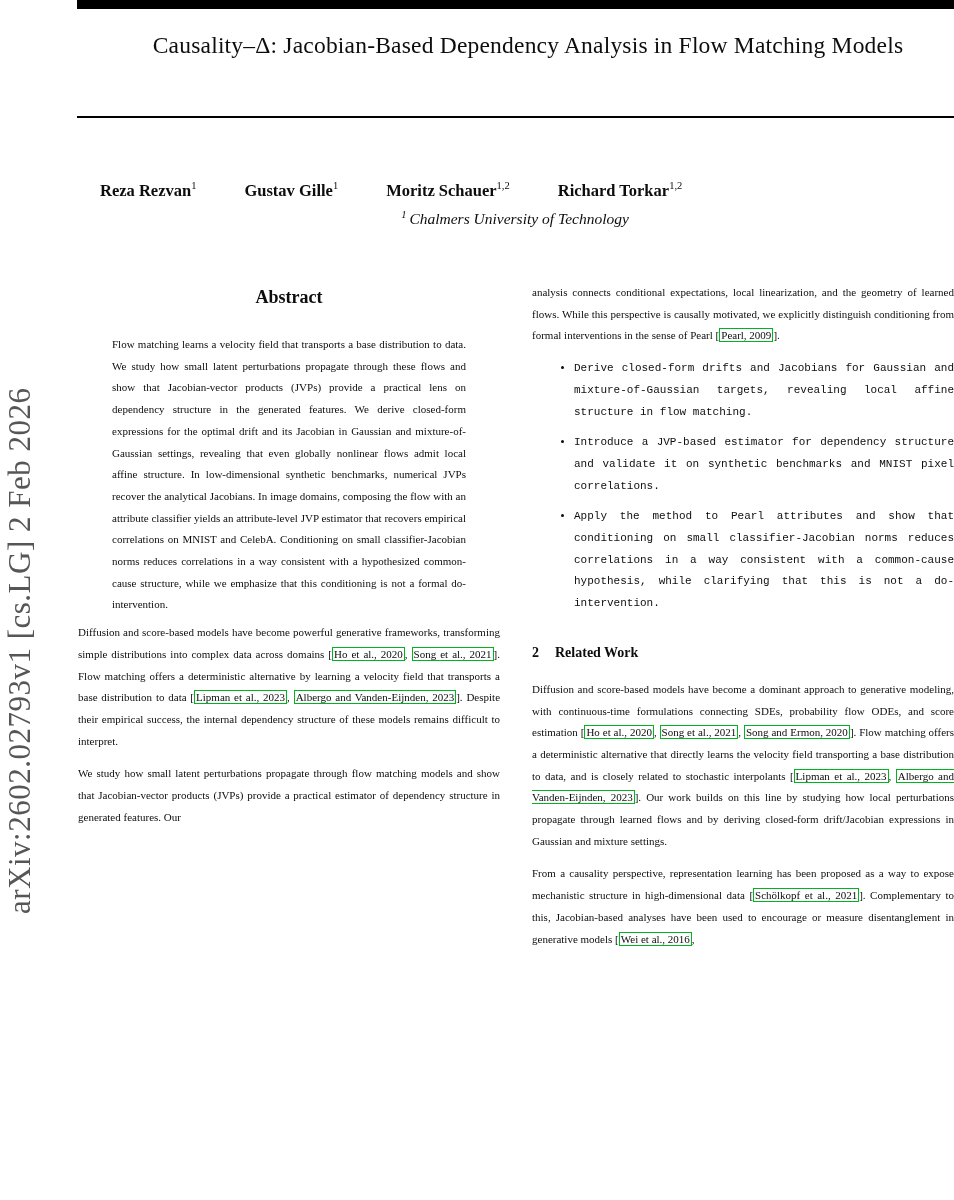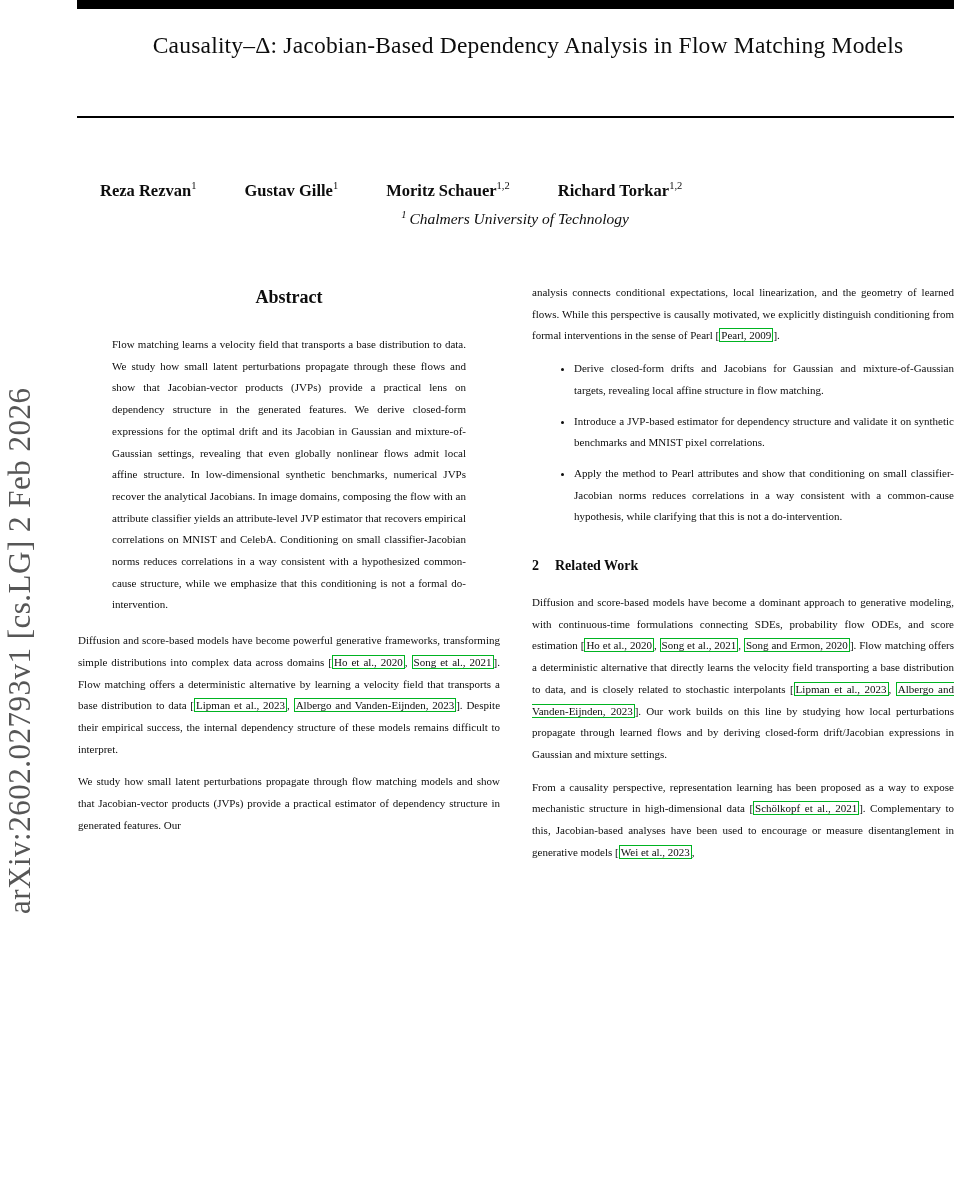--- a/index.html
+++ b/index.html
@@ -46,27 +46,27 @@
   .col-right { padding-top:5px; }
 
   .abstract-heading { text-align:center; font-size:18px; font-weight:700; margin:10px 0 26px; }
   .abstract-text { padding:0 34px; }
 
   .body-par, .abstract-text, .contrib-list li {
     text-align:justify; font-size:11px; line-height:21.7px;
     hyphens:auto; -webkit-hyphens:auto;
   }
   .body-par { margin:0 0 11px; }
-  .abstract-text { margin:0 0 14px; }
+  .abstract-text { margin:0 0 6px; }
 
   .section-heading { font-size:14px; font-weight:700; margin:30px 0 18px; }
   .sec-num { margin-right:16px; }
 
   .contrib-list { margin:2px 0 8px; padding-left:42px; }
-  .contrib-list li { margin-bottom:9px; }
+  .contrib-list li { margin-bottom:9px;font-family:Liberation Mono, monospace; }
 
   .cite {
     border:1.5px solid #00b321;
     padding:0 1px;
   }
 </style>
 </head>
 <body>
 
 <div class="top-bar"></div>
@@ -105,16 +105,16 @@
 
     <ul class="contrib-list">
       <li>Derive closed-form drifts and Jacobians for Gaussian and mixture-of-Gaussian targets, revealing local affine structure in flow matching.</li>
       <li>Introduce a JVP-based estimator for dependency structure and validate it on synthetic benchmarks and MNIST pixel correlations.</li>
       <li>Apply the method to Pearl attributes and show that conditioning on small classifier-Jacobian norms reduces correlations in a way consistent with a common-cause hypothesis, while clarifying that this is not a do-intervention.</li>
     </ul>
 
     <h3 class="section-heading"><span class="sec-num">2</span><span class="sec-title">Related Work</span></h3>
 
     <p class="body-par">Diffusion and score-based models have become a dominant approach to generative modeling, with continuous-time formulations connecting SDEs, probability flow ODEs, and score estimation [<span class="cite">Ho et al., 2020</span>, <span class="cite">Song et al., 2021</span>, <span class="cite">Song and Ermon, 2020</span>]. Flow matching offers a deterministic alternative that directly learns the velocity field transporting a base distribution to data, and is closely related to stochastic interpolants [<span class="cite">Lipman et al., 2023</span>, <span class="cite">Albergo and Vanden-Eijnden, 2023</span>]. Our work builds on this line by studying how local perturbations propagate through learned flows and by deriving closed-form drift/Jacobian expressions in Gaussian and mixture settings.</p>
-    <p class="body-par">From a causality perspective, representation learning has been proposed as a way to expose mechanistic structure in high-dimensional data [<span class="cite">Schölkopf et al., 2021</span>]. Complementary to this, Jacobian-based analyses have been used to encourage or measure disentanglement in generative models [<span class="cite">Wei et al., 2023</span>,</p>
+    <p class="body-par">From a causality perspective, representation learning has been proposed as a way to expose mechanistic structure in high-dimensional data [<span class="cite">Schölkopf et al., 2021</span>]. Complementary to this, Jacobian-based analyses have been used to encourage or measure disentanglement in generative models [<span class="cite">Wei et al., 2016</span>,</p>
   </div>
 
 </div>
 
 </body></html>

